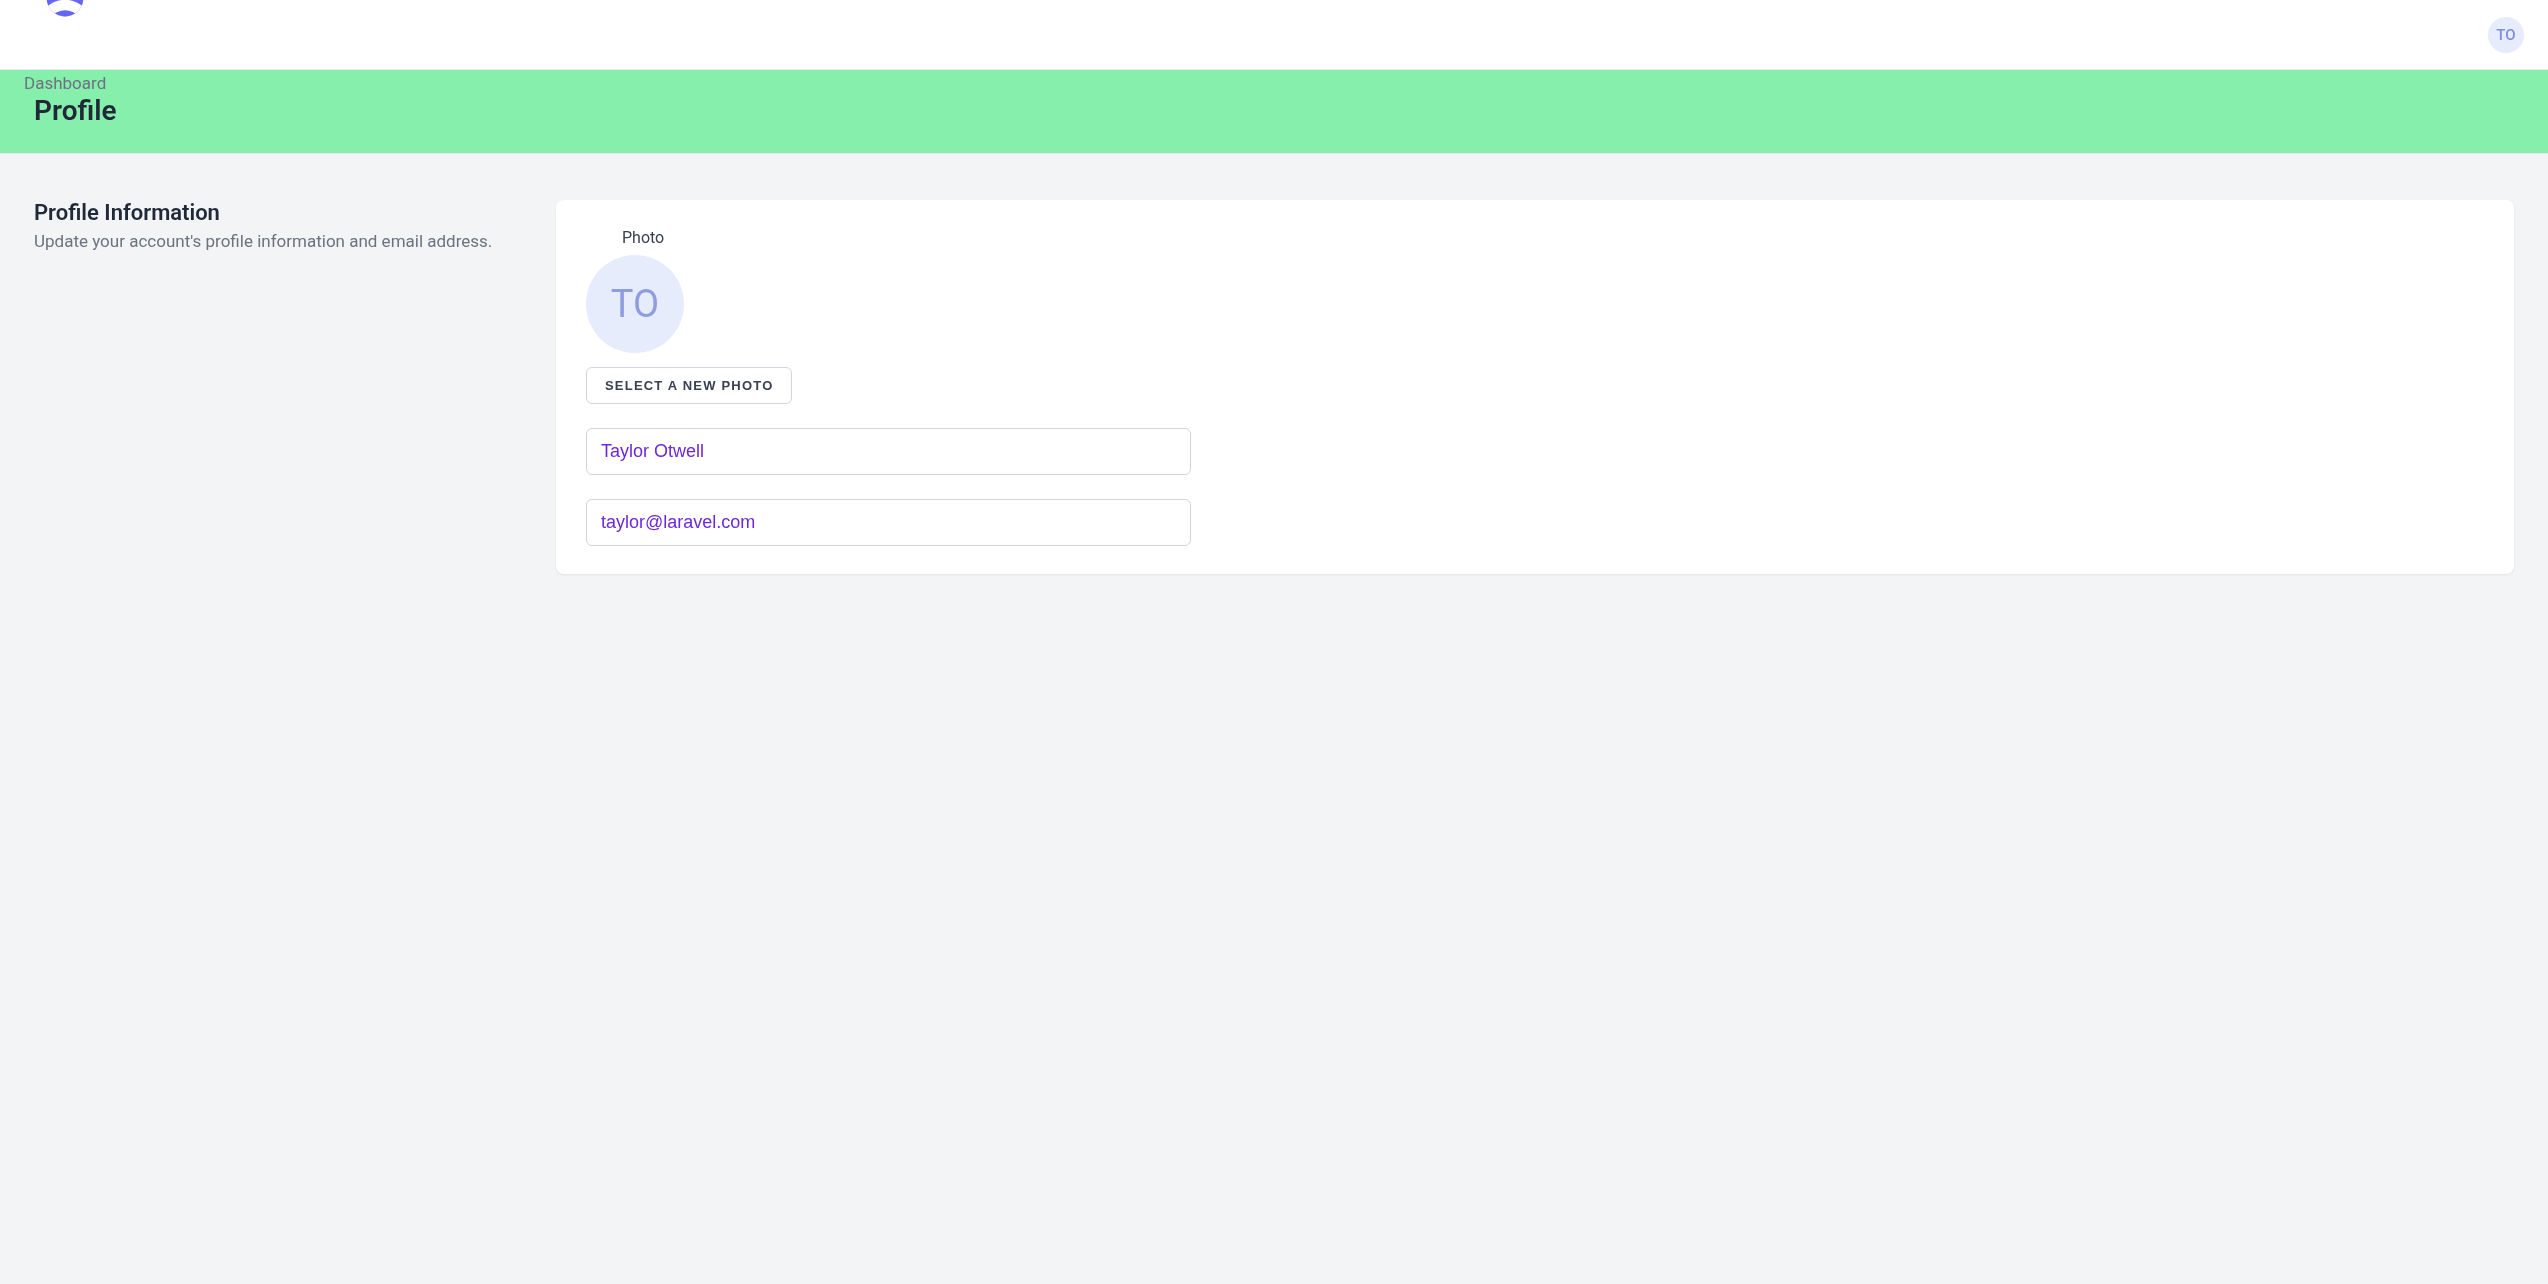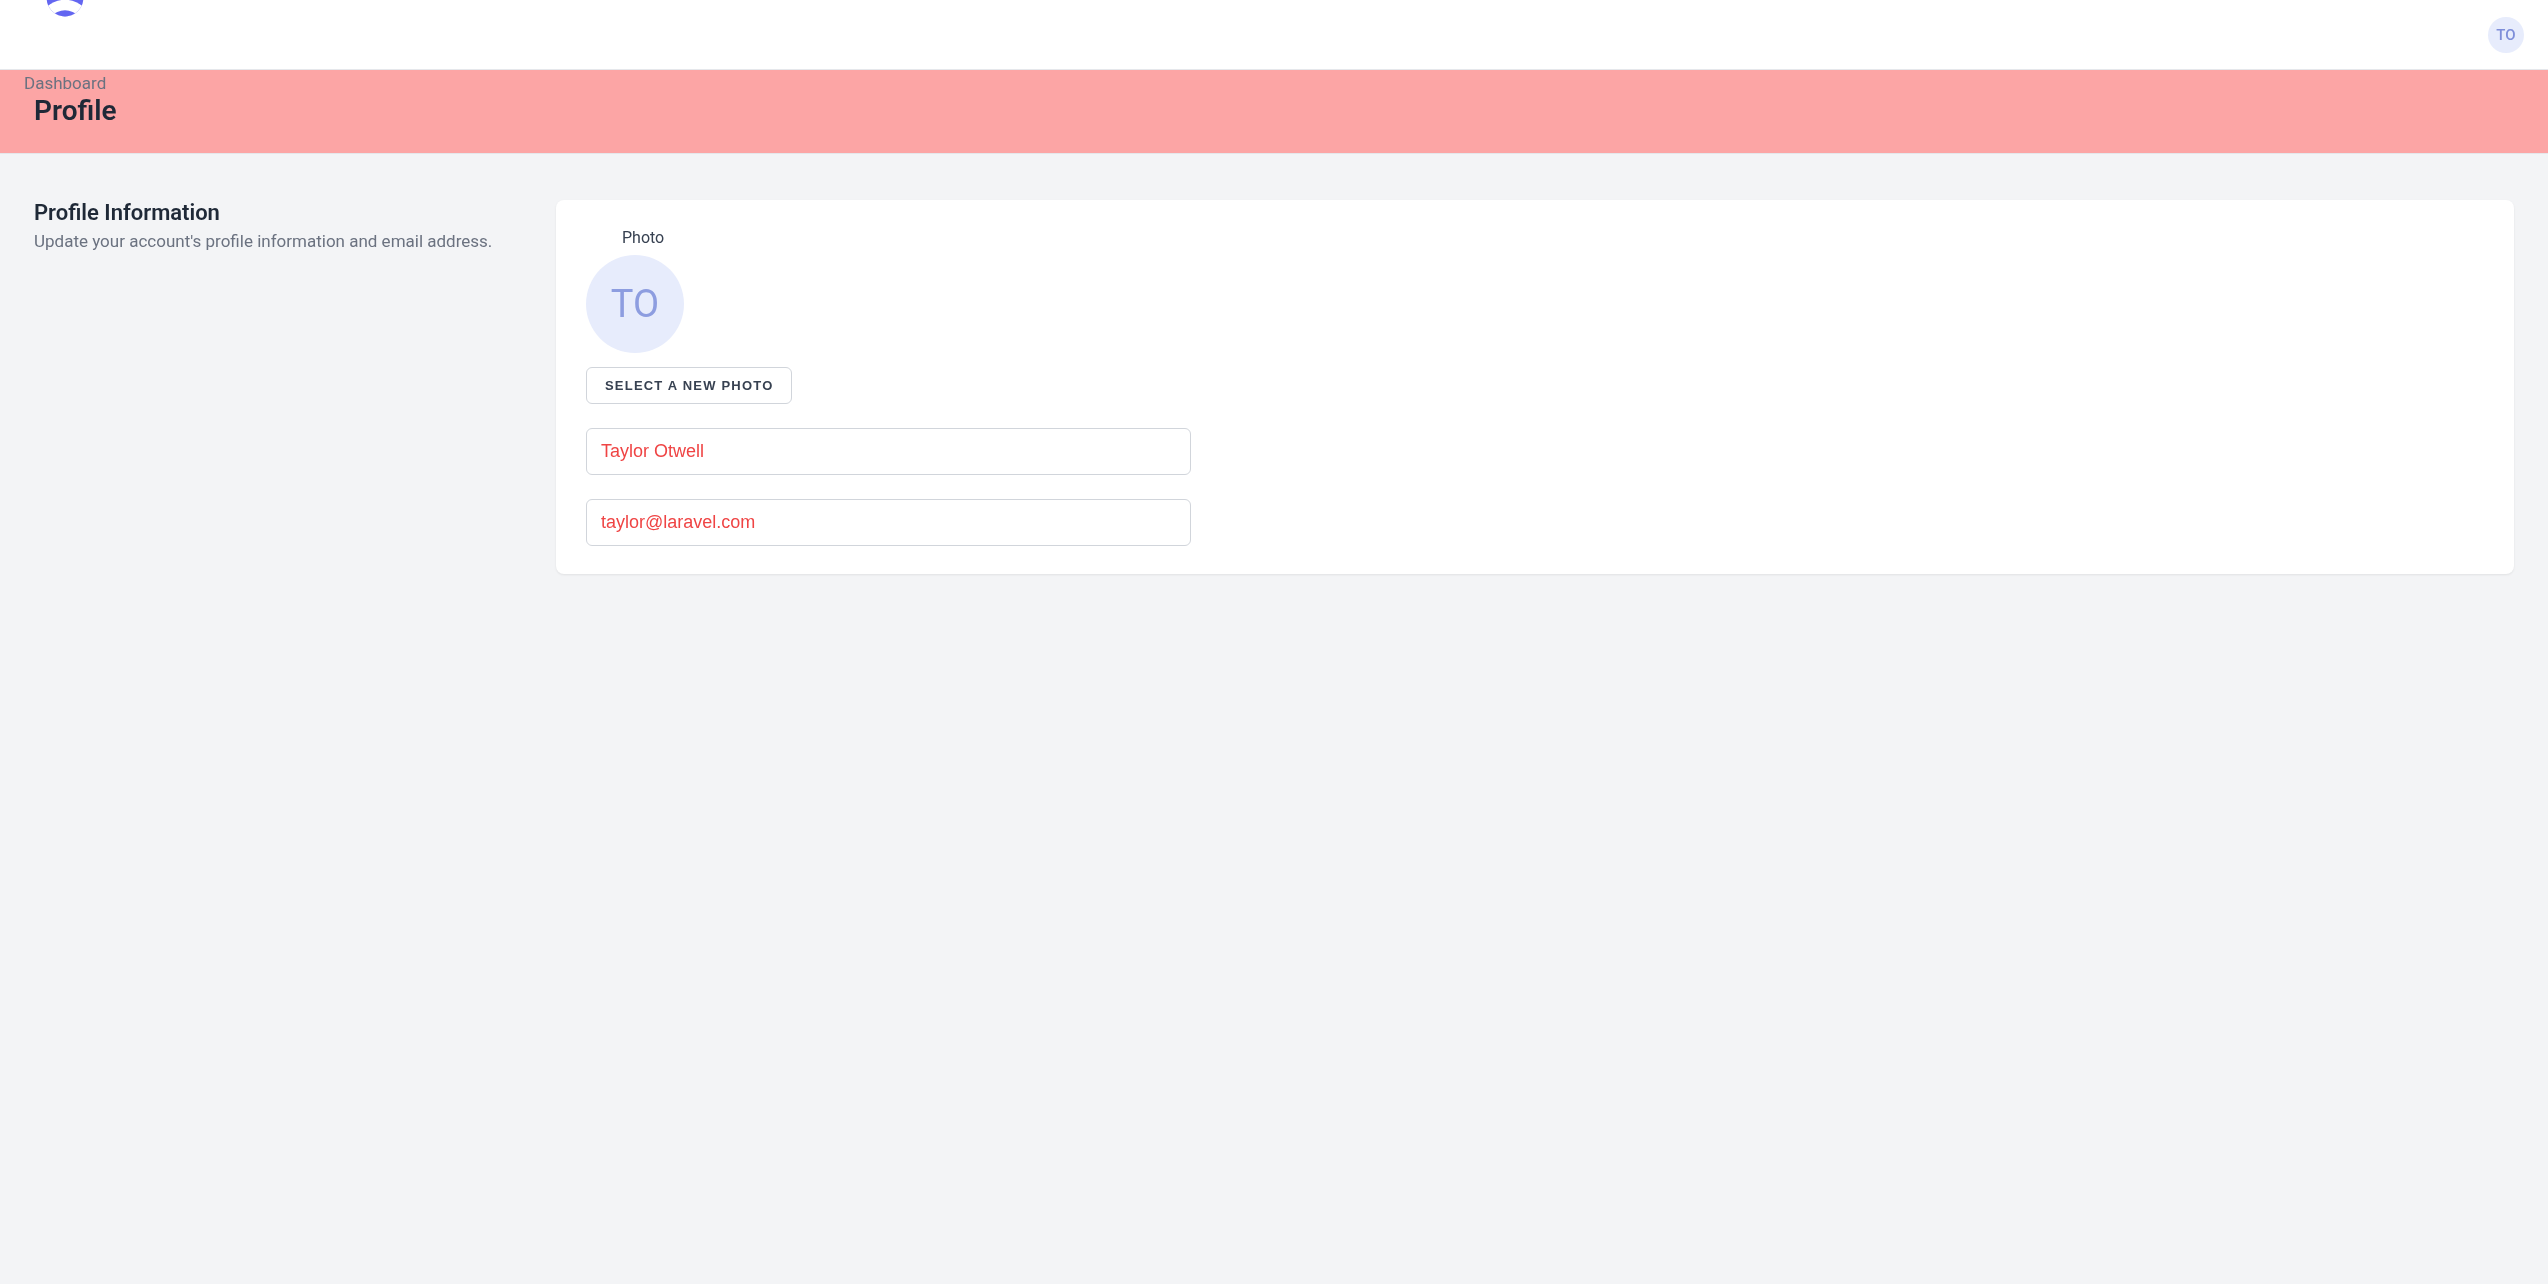--- a/index.html
+++ b/index.html
@@ -47,21 +47,21 @@
       display: flex;
       align-items: center;
       justify-content: center;
       font-size: 15px;
       font-weight: 500;
       cursor: pointer;
     }
 
     
     .title-bar {
-      background: #fca5a5;
+      background: #86efac;
       border-bottom: 1px solid #e5e7eb;
       padding: 24px 34px 26px 34px;
     }
     .page-title {
       font-size: 28px;
       font-weight: 600;
       color: #1f2937;
     }
 
     
@@ -144,21 +144,21 @@
       cursor: pointer;
     }
 
     .text-input {
       width: 605px;
       max-width: 100%;
       border: 1px solid #d1d5db;
       border-radius: 6px;
       padding: 12px 14px;
       font-size: 18px;
-      color: #ef4444;
+      color: #6d28d9;
       background: #fff;
     }
 
     .btn-dark {
       background: #1f2937;
       color: #fff;
       font-size: 13.5px;
       letter-spacing: 1.2px;
       font-weight: 600;
       padding: 12px 22px;

